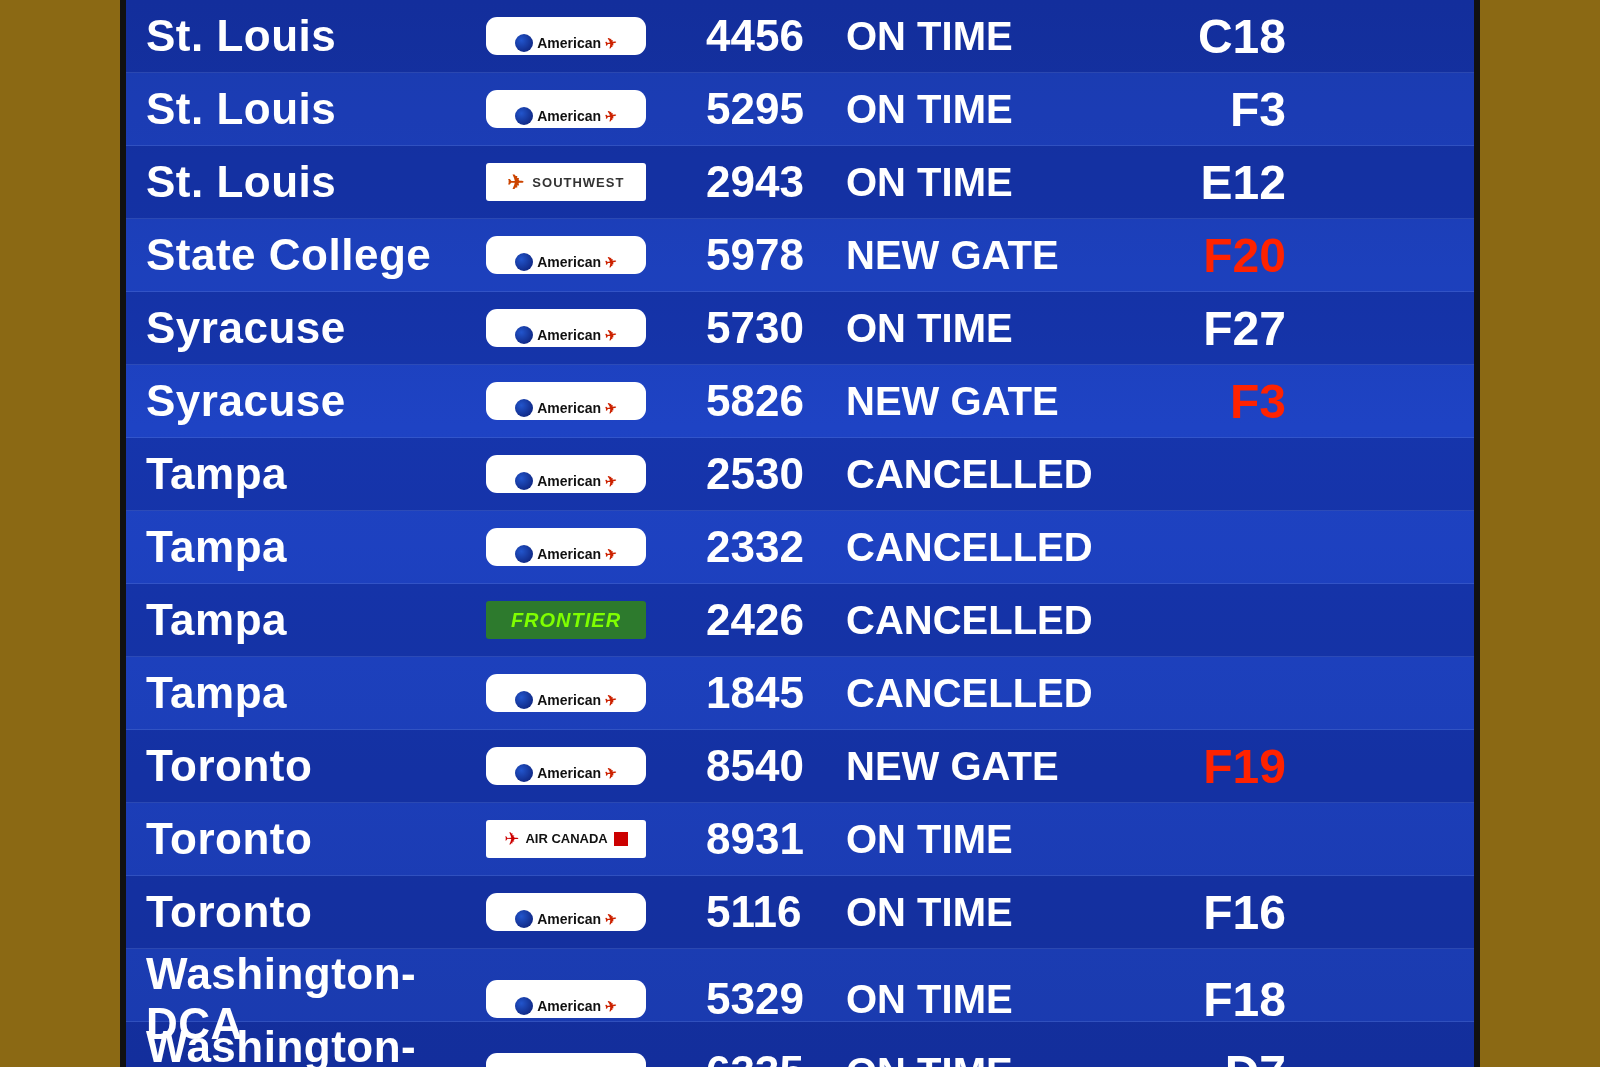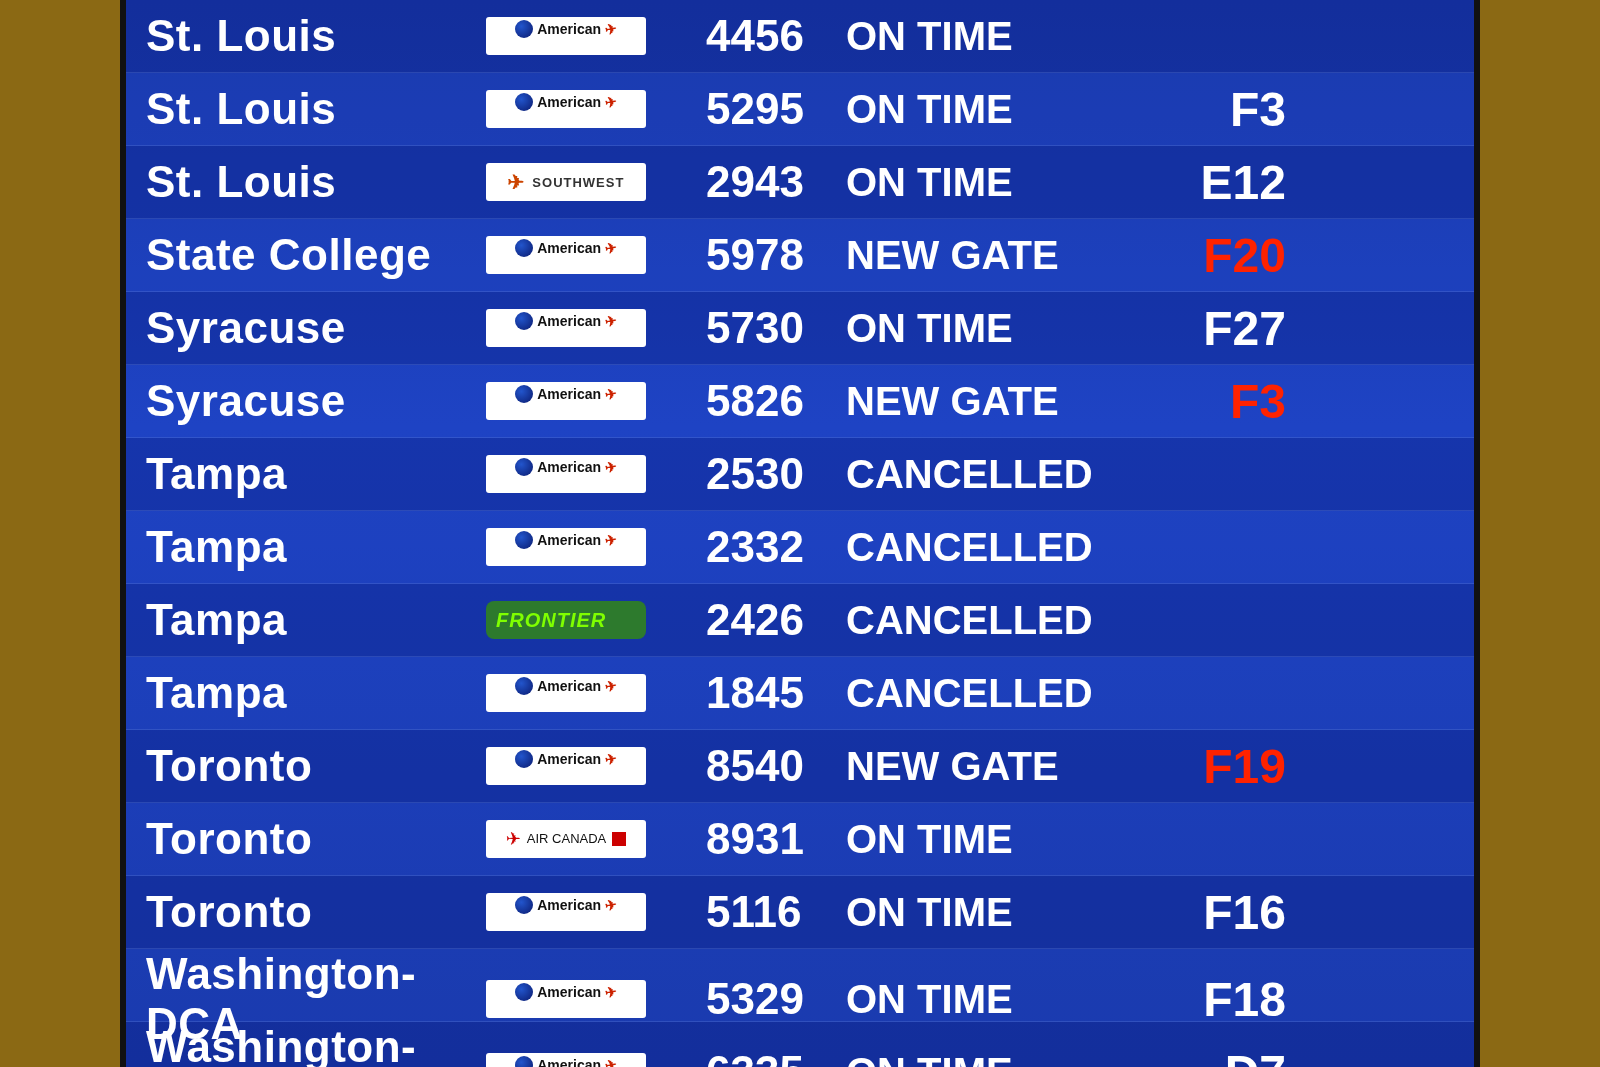--- a/index.html
+++ b/index.html
@@ -65,24 +65,24 @@
 
     .dest {
       font-size: 44px;
       font-weight: 600;
       color: #ffffff;
       letter-spacing: 0.5px;
     }
 
     .airline-badge {
       display: inline-flex;
-      align-items: flex-start;
+      align-items: flex-end;
       justify-content: center;
       background: #fff;
-      border-radius: 3px;
+      border-radius: 11px;
       padding: 3px 4px;
       height: 38px;
       min-width: 160px;
       max-width: 200px;
     }
 
     .airline-text {
       font-size: 15px;
       font-weight: 700;
       color: #1a1a1a;
@@ -119,26 +119,27 @@
     }
 
     .southwest-plane {
       font-size: 20px;
       color: #cc4400;
       margin-right: 4px;
     }
 
     .frontier-badge {
       background: #2d7a2d;
-      border-radius: 8px;
+      border-radius: 3px;
       padding: 3px 10px;
       height: 38px;
       min-width: 160px;
       display: inline-flex;
       align-items: center;
+      justify-content: center;
     }
 
     .frontier-text {
       font-size: 20px;
       font-weight: 900;
       color: #7fff00;
       font-style: italic;
       letter-spacing: 1px;
     }
 
@@ -154,21 +155,21 @@
       gap: 6px;
     }
 
     .aircanada-maple {
       color: #cc0000;
       font-size: 18px;
     }
 
     .aircanada-text {
       font-size: 13px;
-      font-weight: 400;
+      font-weight: 700;
       color: #111;
       line-height: 1.1;
       text-align: left;
     }
 
     .aircanada-box {
       width: 14px;
       height: 14px;
       background: #cc0000;
       display: inline-block;
@@ -212,20 +213,21 @@
     <span class="dest">St. Louis</span>
     <span class="airline-cell"><div class="airline-badge">
       <span class="airline-text">
         <span class="airline-globe"></span>
         <span style="font-size:14px;font-weight:700;color:#111;">American</span>
         <span class="airline-plane">✈</span>
       </span>
     </div></span>
     <span class="flight-num">4456</span>
     <span class="status">ON TIME</span>
+    <span class="gate">C18</span>
   </div>
         <div class="flight-row">
     <span class="dest">St. Louis</span>
     <span class="airline-cell"><div class="airline-badge">
       <span class="airline-text">
         <span class="airline-globe"></span>
         <span style="font-size:14px;font-weight:700;color:#111;">American</span>
         <span class="airline-plane">✈</span>
       </span>
     </div></span>

